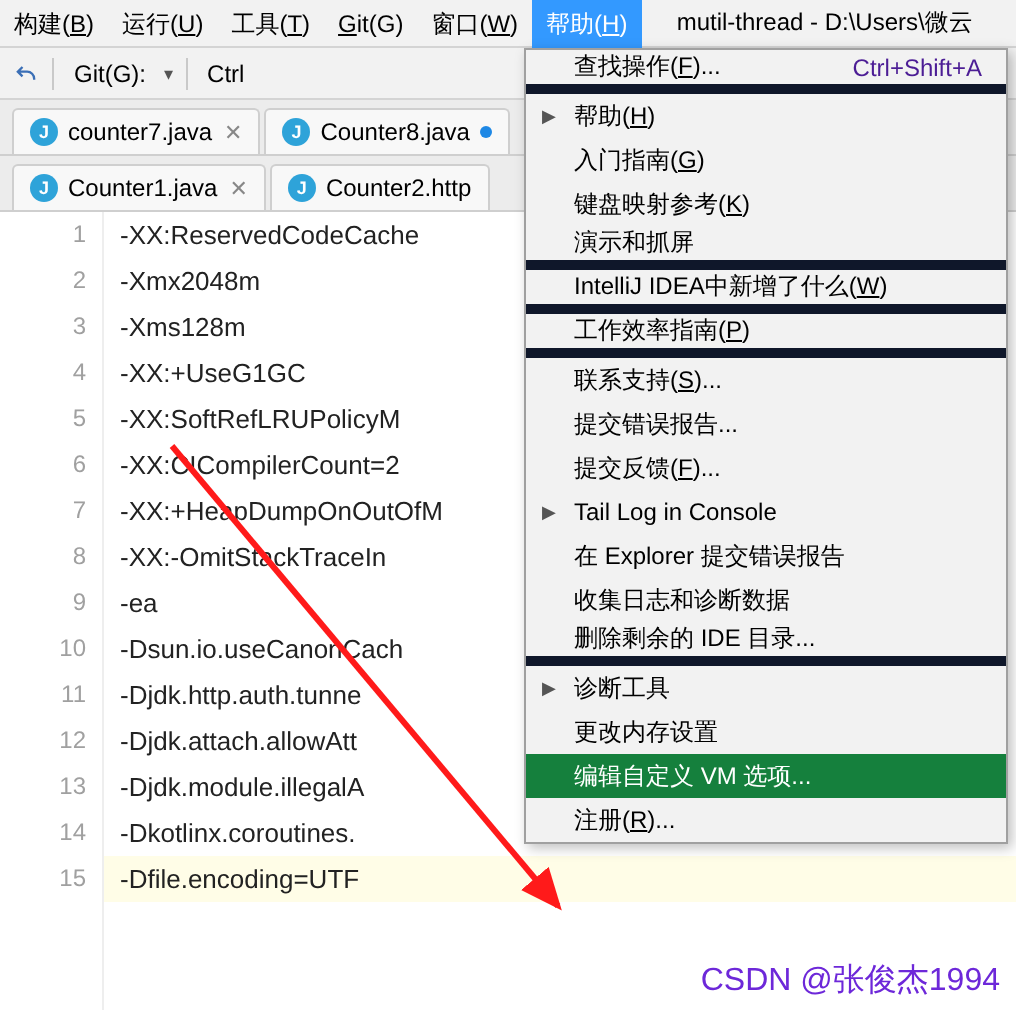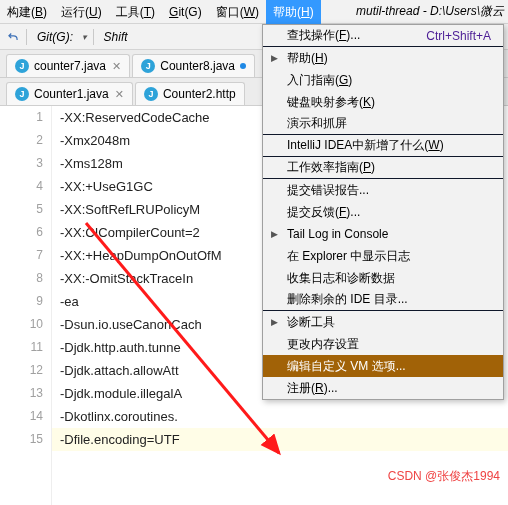--- a/index.html
+++ b/index.html
@@ -1,44 +1,44 @@
 <!DOCTYPE html>
 <html><head>
 <meta charset="utf-8">
 <style>
   * { margin:0; padding:0; box-sizing:border-box; font-family:"Microsoft YaHei","Segoe UI",sans-serif; }
   body { width:508px; height:505px; overflow:hidden; background:#fff; font-size:12px; color:#000; position:relative; }
   .menubar { display:flex; align-items:center; height:24px; border-bottom:1px solid #d4d4d4; background:#f2f2f2; }
   .menubar .mitem { padding:0 7px; line-height:24px; cursor:default; }
   .menubar .mitem.active { background:#3399ff; color:#fff; }
-  .menubar .title { flex:1; text-align:right; white-space:nowrap; overflow:hidden; padding-right:4px;font-style:italic; }
-  .toolbar { display:flex; align-items:center; height:26px; border-bottom:1px solid #d4d4d4; background:#f2f2f2;font-style:italic; }
+  .menubar .title { flex:1; text-align:center; white-space:nowrap; overflow:hidden; padding-right:4px; }
+  .toolbar { display:flex; align-items:center; height:26px; border-bottom:1px solid #d4d4d4; background:#f2f2f2; }
   .toolbar .seg { display:flex; align-items:center; gap:3px; }
   .vsep { width:1px; height:16px; background:#c9c9c9; margin:0 6px; }
   .toolbar .label { padding:0 4px; }
   .chev { font-size:9px; color:#555; padding-left:2px; }
   .undo-svg { width:14px; height:14px; }
   .tabs { display:flex; align-items:flex-end; height:28px; background:#ececec; border-bottom:1px solid #cfcfcf; padding-left:6px; gap:2px; }
   .tab { display:flex; align-items:center; padding:4px 8px; background:#f8f8f8; border:1px solid #cfcfcf; border-bottom:none; border-radius:3px 3px 0 0; }
   .tab .dot { width:6px; height:6px; border-radius:50%; margin-left:5px; }
   .j-icon { width:14px; height:14px; border-radius:50%; background:#2ea3d9; color:#fff; display:flex; align-items:center; justify-content:center; font-size:9px; font-weight:bold; margin-right:5px; }
   .tab .close { margin-left:6px; color:#888; font-size:11px; }
   .editor { display:flex; height:calc(505px - 24px - 26px - 28px - 28px); }
   .gutter { width:52px; background:#fff; border-right:1px solid #eee; text-align:right; padding-right:8px; color:#a0a0a0; }
   .gutter div, .code div { height:23px; line-height:23px; white-space:pre; }
   .code { flex:1; font-family:Consolas,monospace; font-size:13px; color:#222; }
   .code .row { padding-left:8px; }
   .code .row.hl { background:#fffde7; }
   .dropdown { position:absolute; top:24px; left:262px; width:242px; background:#f2f2f2; border:1px solid #a0a0a0; box-shadow:2px 2px 6px rgba(0,0,0,0.25); }
   .dropdown .drow { display:flex; align-items:center; height:22px; padding:0 12px 0 24px; position:relative; cursor:default; }
-  .dropdown .drow.sep-after { border-bottom:1px solid #0f172a; }
+  .dropdown .drow.sep-after { border-bottom:5px solid #0f172a; }
   .dropdown .drow .arrow { position:absolute; left:8px; font-size:9px; color:#555; }
   .dropdown .drow .hot { margin-left:auto; color:#4c1d95; }
-  .dropdown .drow.hl { background:#a16207; color:#fff; }
-  .watermark { position:absolute; right:8px; bottom:20px; color:#ef4444; font-size:12px; }
+  .dropdown .drow.hl { background:#15803d; color:#fff; }
+  .watermark { position:absolute; right:8px; bottom:4px; color:#6d28d9; font-size:16px; }
   .red-arrow { position:absolute; left:84px; top:221px; pointer-events:none; }
   .under { text-decoration:underline; }
 </style>
 </head>
 <body>
 
 <div class="menubar">
     <div class="mitem">构建(<span class="under">B</span>)</div>
     <div class="mitem">运行(<span class="under">U</span>)</div>
     <div class="mitem">工具(<span class="under">T</span>)</div>
@@ -54,21 +54,21 @@
         <path fill="none" stroke="#3b6fb6" stroke-width="2" d="M9 14l-4-4 4-4M5 10h8a6 6 0 016 6v1"></path>
       </svg>
   </div>
   <div class="vsep"></div>
   <div class="seg">
     <span class="label"><span>Git(G):</span></span>
     <span class="chev">▾</span>
   </div>
   <div class="vsep"></div>
   <div class="seg">
-    <span class="label">Shift</span>
+    <span class="label">Ctrl</span>
   </div>
 </div>
 
 <div class="tabs" id="tabs-upper">
     <div class="tab">
       <div class="j-icon">J</div>
       <span>counter7.java</span>
       <span class="close">✕</span>
     </div>
     <div class="tab">
@@ -145,31 +145,34 @@
     <div class="drow sep-after">
       <span>演示和抓屏</span>
     </div>
     <div class="drow sep-after">
       <span>IntelliJ IDEA中新增了什么(<span class="under">W</span>)</span>
     </div>
     <div class="drow sep-after">
       <span>工作效率指南(<span class="under">P</span>)</span>
     </div>
     <div class="drow">
+      <span>联系支持(<span class="under">S</span>)...</span>
+    </div>
+    <div class="drow">
       <span>提交错误报告...</span>
     </div>
     <div class="drow">
       <span>提交反馈(<span class="under">F</span>)...</span>
     </div>
     <div class="drow">
       <span class="arrow">▶</span>
       <span>Tail Log in Console</span>
     </div>
     <div class="drow">
-      <span>在 Explorer 中显示日志</span>
+      <span>在 Explorer 提交错误报告</span>
     </div>
     <div class="drow">
       <span>收集日志和诊断数据</span>
     </div>
     <div class="drow sep-after">
       <span>删除剩余的 IDE 目录...</span>
     </div>
     <div class="drow">
       <span class="arrow">▶</span>
       <span>诊断工具</span>

